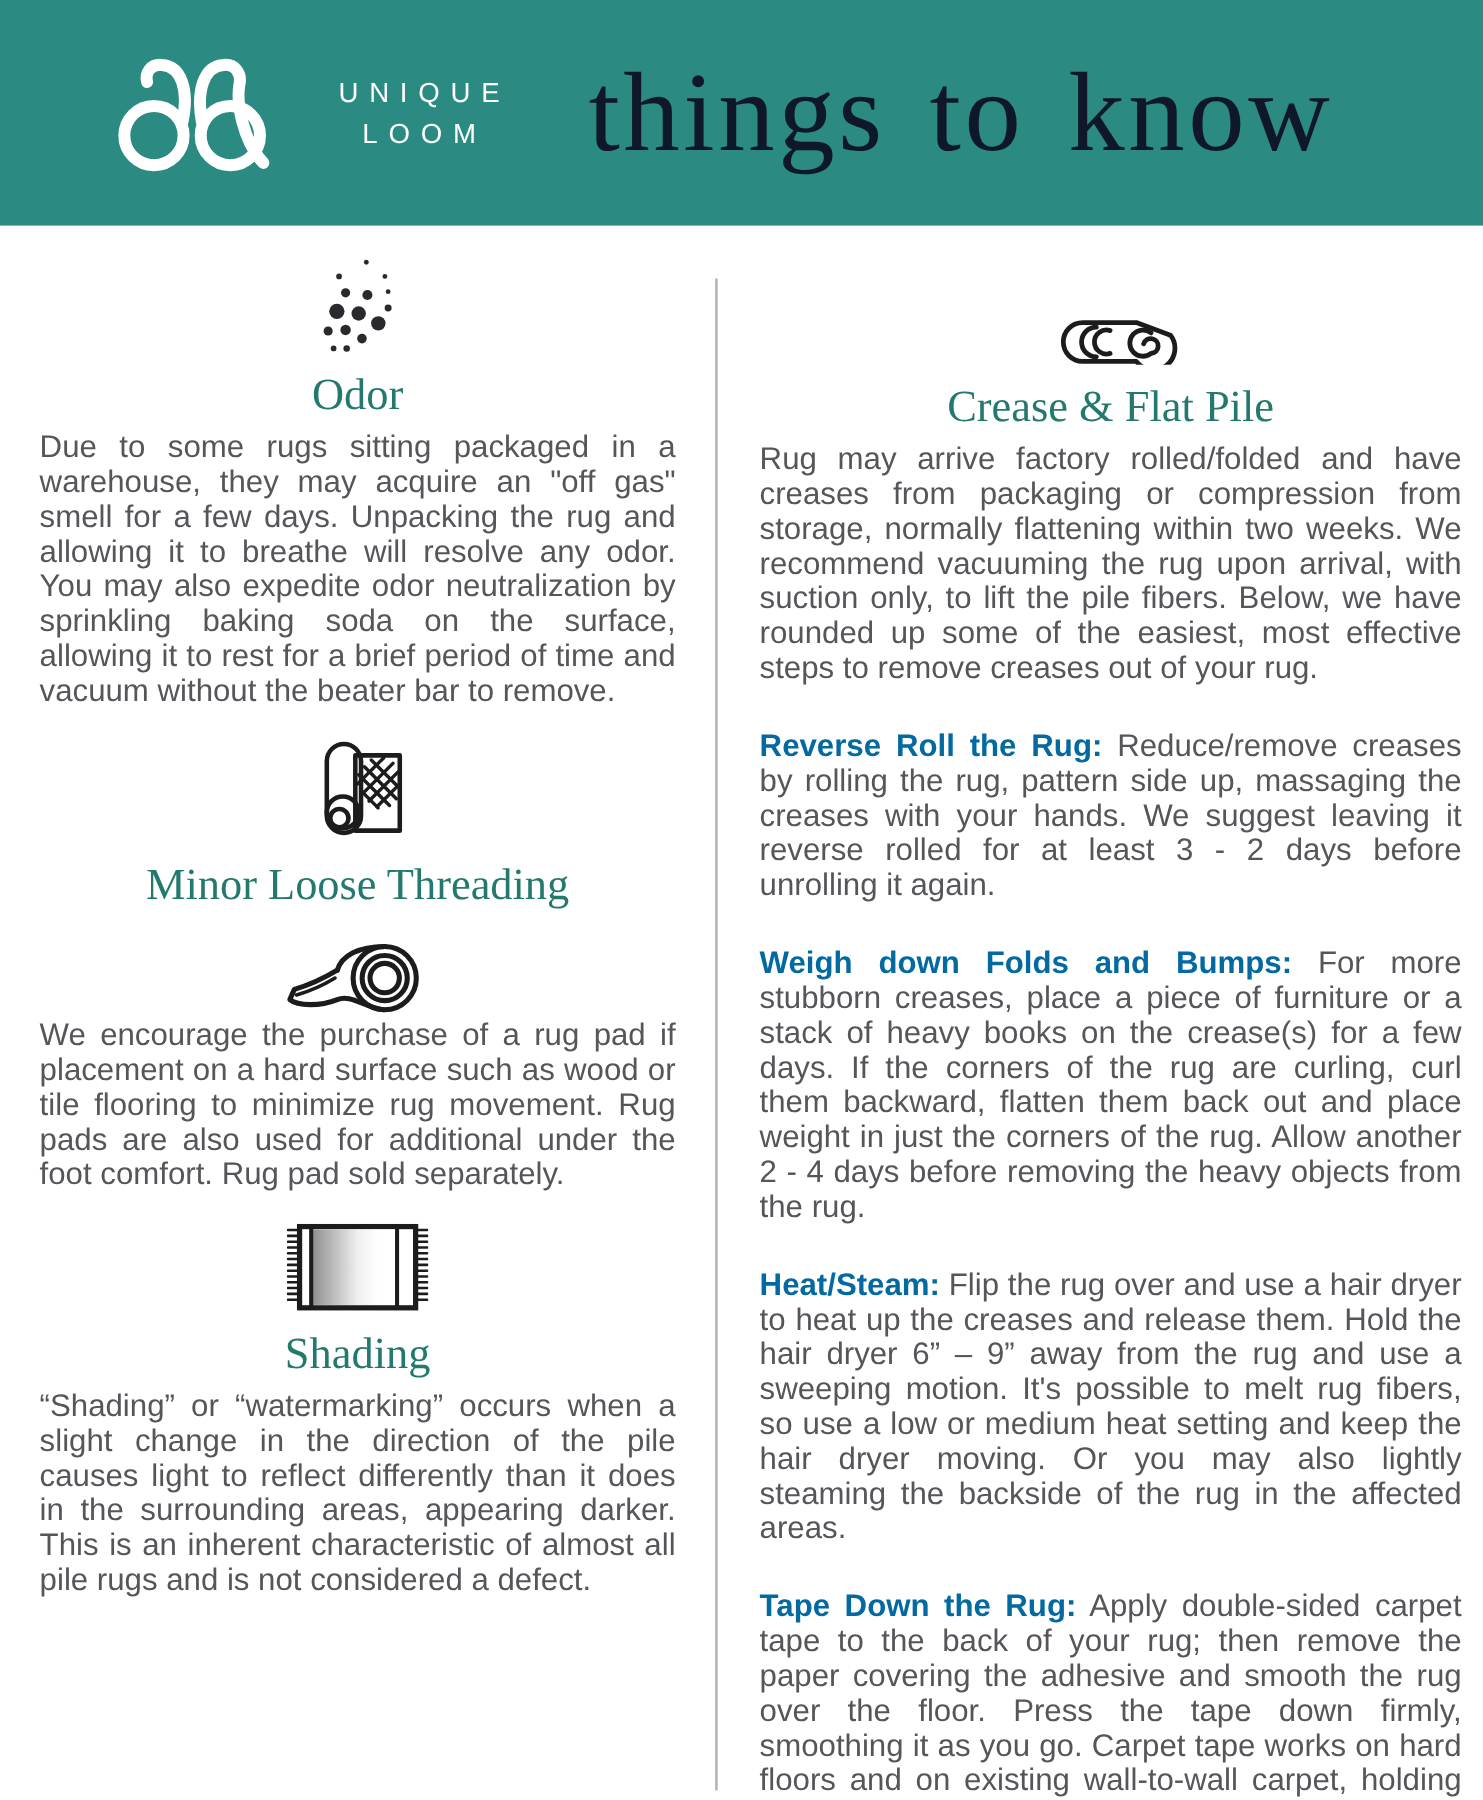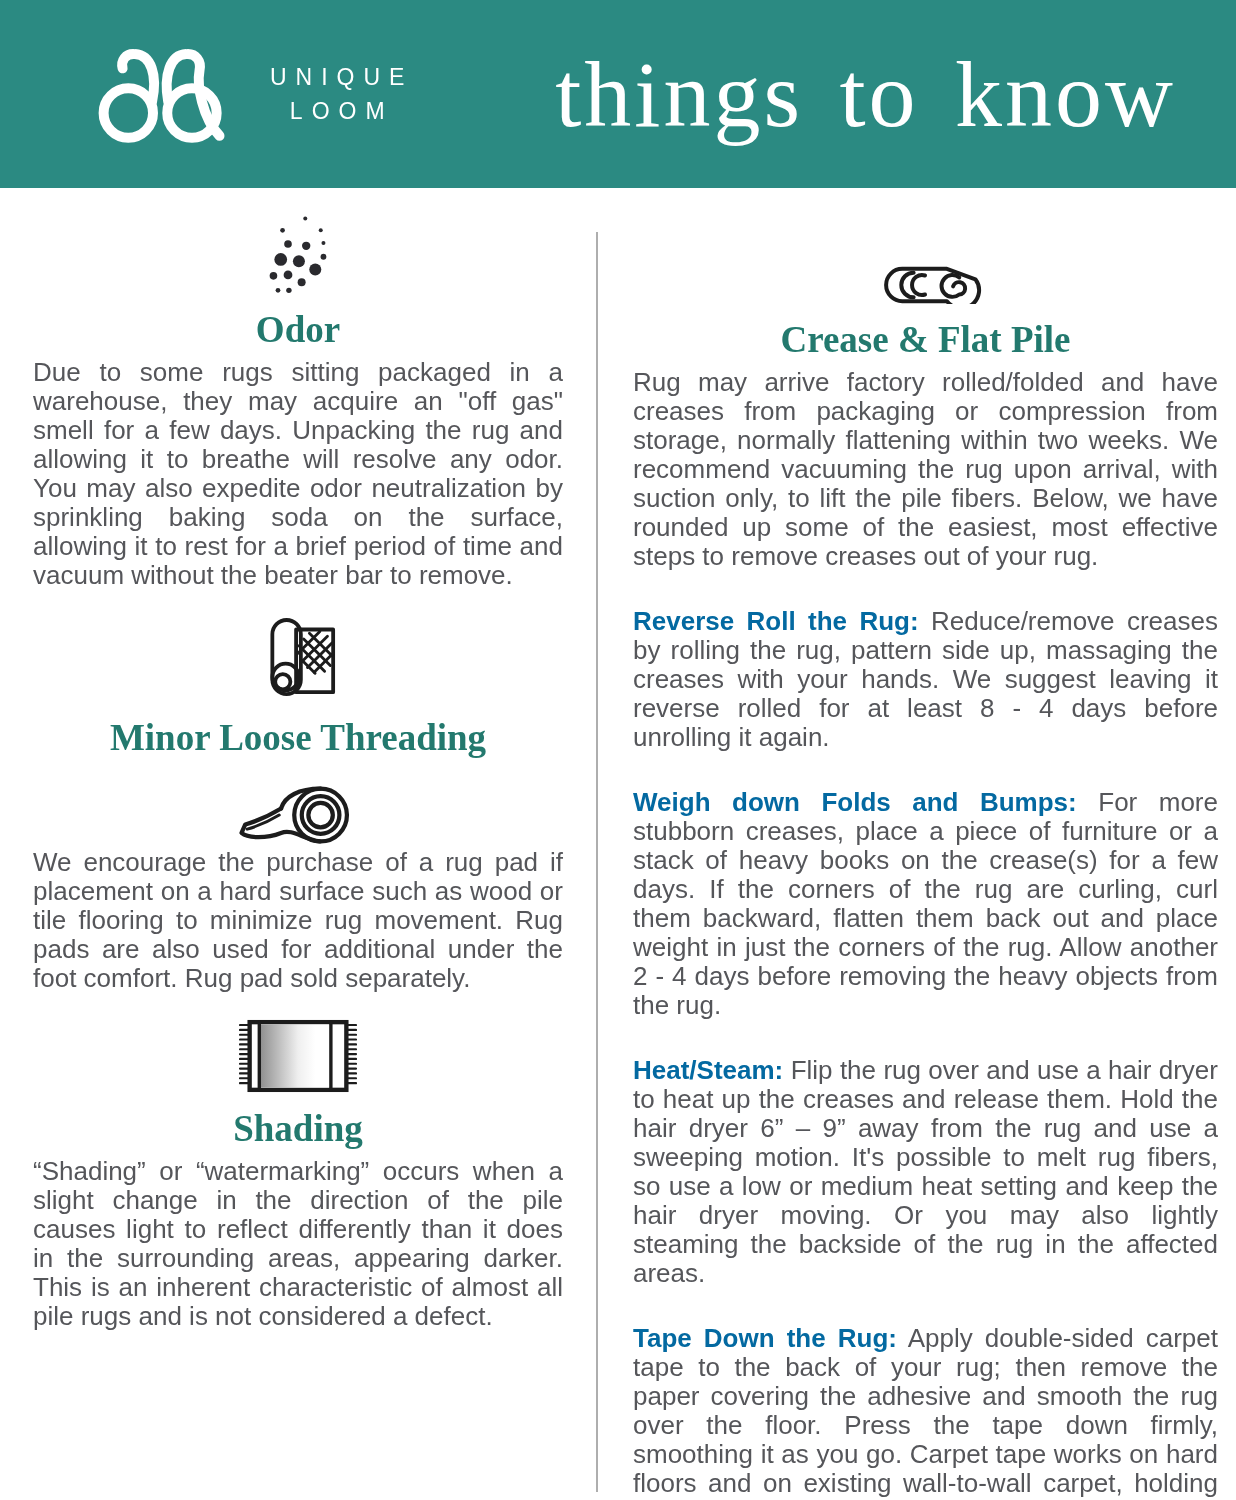--- a/index.html
+++ b/index.html
@@ -5,46 +5,46 @@
   html,body{margin:0;padding:0;background:#e8e8e8;}
   .page{
     width:1236px;height:1500px;position:relative;margin:0 auto;
     background:#ffffff;overflow:hidden;
     font-family:"Liberation Sans", sans-serif;
   }
   
   .banner{
     height:188px;background:#2b8a82;display:flex;align-items:center;
   }
-  .brand{display:flex;align-items:center;margin-left:96px;}
+  .brand{display:flex;align-items:center;margin-left:96px;gap:12px;}
   .brand-logo{display:block;}
   .brand-text{
     margin-left:22px;color:#ffffff;font-size:23px;letter-spacing:9px;
     line-height:34px;font-weight:400;text-align:center;
   }
   .brand-text span{display:block;}
   .page-title{
-    flex:1;text-align:right;margin:0 60px 0 0;
+    flex:1;text-align:center;margin:0 60px 0 0;
     font-family:"Liberation Serif", serif;font-weight:400;
-    font-size:94px;color:#ffffff;letter-spacing:3px;word-spacing:10px;
+    font-size:94px;color:#0f172a;letter-spacing:3px;word-spacing:10px;
   }
   
   .content{position:relative;display:flex;height:1312px;}
   .divider{
     position:absolute;left:596px;top:44px;bottom:8px;width:2px;
     background:#aeaeae;
   }
   .col{box-sizing:border-box;}
   .col-left{width:530px;margin-left:33px;padding-top:24px;}
   .col-right{width:585px;margin-left:70px;padding-top:76px;}
   .sec{text-align:center;}
   .col-left .sec + .sec{margin-top:22px;}
   .icon-wrap{display:flex;justify-content:center;align-items:flex-end;}
   .sec-heading{
-    font-family:"Liberation Serif", serif;font-weight:700;
+    font-family:"Liberation Serif", serif;font-weight:400;
     font-size:37px;line-height:44px;color:#23796e;margin:14px 0 6px;
   }
   .sec-body,.tip{
     text-align:justify;font-size:26px;line-height:29px;
     color:#55565a;margin:0;
   }
   .tip{margin-top:36px;}
   .tip b{color:#0369a1;font-weight:bold;}
   .ic{stroke:#1c1c1c;fill:none;stroke-linecap:round;stroke-linejoin:round;}
 </style>
@@ -198,21 +198,21 @@
               <path d="M 49,7 A 13,13 0 1 0 49,33"></path>
               <path d="M 61,10 A 10.5,10.5 0 1 0 61,30"></path>
               <path d="M 97,12 A 11.5,11.5 0 1 0 97,30 A 6.5,6.5 0 1 0 90.5,21.5"></path>
             </g>
           </svg>
         </div>
         <h2 class="sec-heading">Crease &amp; Flat Pile</h2>
         <p class="sec-body">Rug may arrive factory rolled/folded and have creases from packaging or compression from storage, normally flattening within two weeks. We recommend vacuuming the rug upon arrival, with suction only, to lift the pile fibers. Below, we have rounded up some of the easiest, most effective steps to remove creases out of your rug.</p>
       </div>
 
-      <p class="tip"><b>Reverse Roll the Rug:</b> <span>Reduce/remove creases by rolling the rug, pattern side up, massaging the creases with your hands. We suggest leaving it reverse rolled for at least 8 - 4 days before unrolling it again.</span></p>
+      <p class="tip"><b>Reverse Roll the Rug:</b> <span>Reduce/remove creases by rolling the rug, pattern side up, massaging the creases with your hands. We suggest leaving it reverse rolled for at least 3 - 2 days before unrolling it again.</span></p>
 
       <p class="tip"><b>Weigh down Folds and Bumps:</b> <span>For more stubborn creases, place a piece of furniture or a stack of heavy books on the crease(s) for a few days. If the corners of the rug are curling, curl them backward, flatten them back out and place weight in just the corners of the rug. Allow another 2 - 4 days before removing the heavy objects from the rug.</span></p>
 
       <p class="tip"><b>Heat/Steam:</b> <span>Flip the rug over and use a hair dryer to heat up the creases and release them. Hold the hair dryer 6” – 9” away from the rug and use a sweeping motion. It's possible to melt rug fibers, so use a low or medium heat setting and keep the hair dryer moving. Or you may also lightly steaming the backside of the rug in the affected areas.</span></p>
 
       <p class="tip"><b>Tape Down the Rug:</b> <span>Apply double-sided carpet tape to the back of your rug; then remove the paper covering the adhesive and smooth the rug over the floor. Press the tape down firmly, smoothing it as you go. Carpet tape works on hard floors and on existing wall-to-wall carpet, holding your rug in place. If you have laminate flooring, purchase a less adhesive double-sided tape to prevent the laminate from buckling or otherwise being damaged.</span></p>
 
     </section>
   </main>
 

